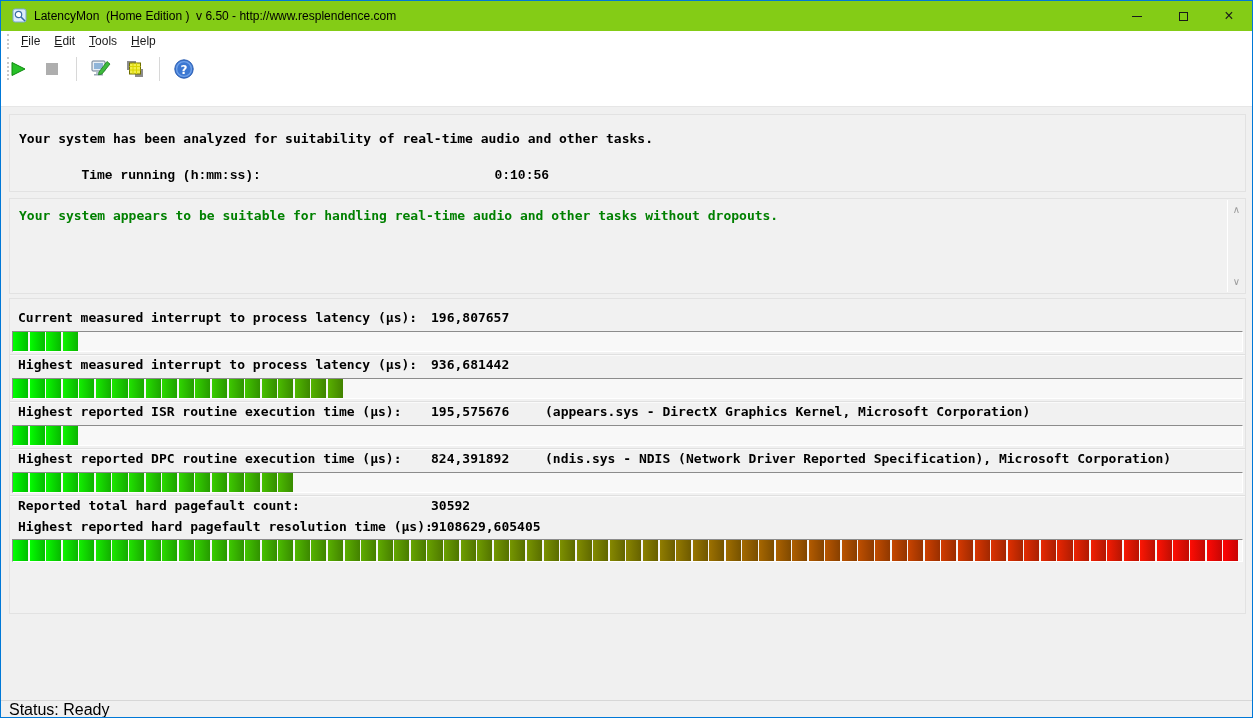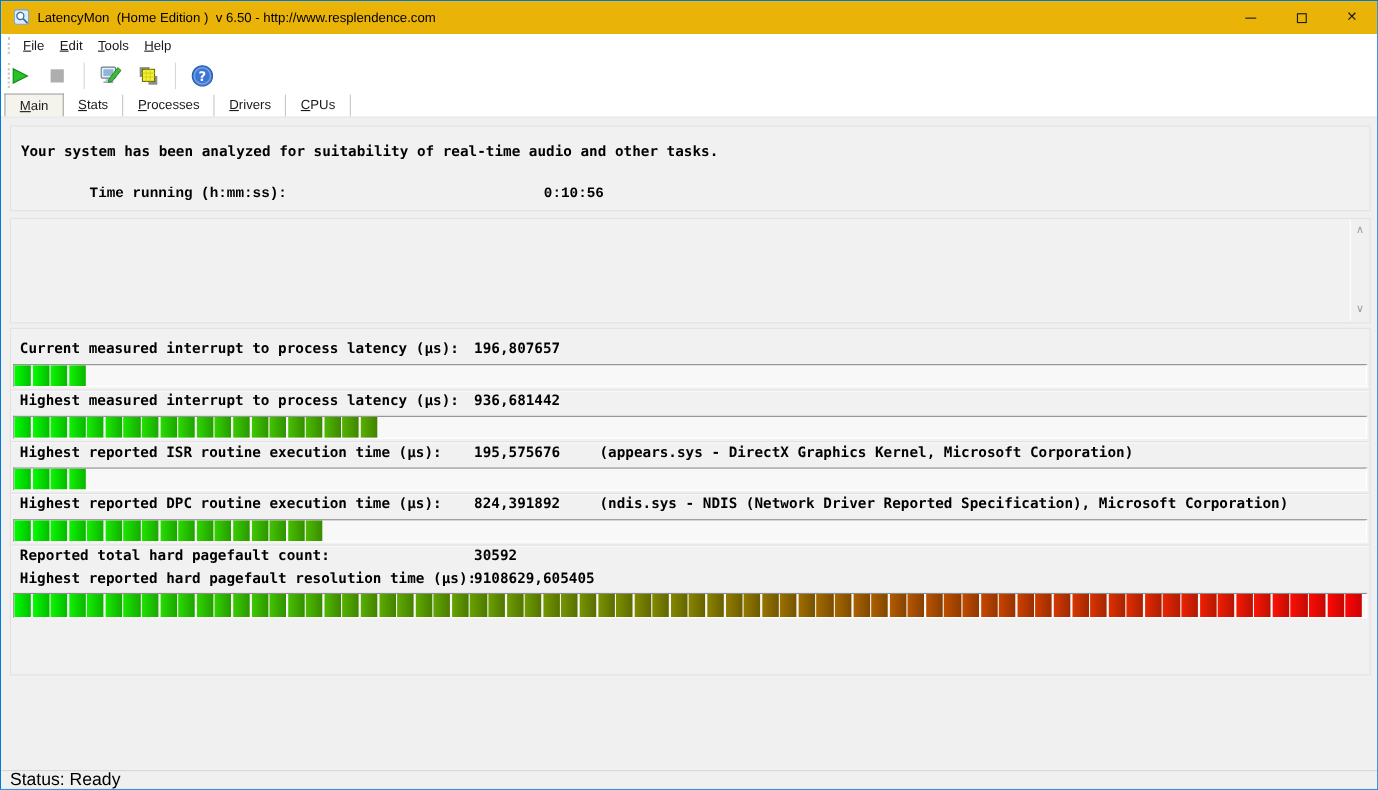--- a/index.html
+++ b/index.html
@@ -1,21 +1,21 @@
 <!DOCTYPE html>
 <html><head>
 <meta charset="utf-8">
 <style>
   * { margin:0; padding:0; box-sizing:border-box; }
   html,body { width:1253px; height:718px; }
   body { font-family:"Liberation Sans", sans-serif; background:#ffffff; }
   #window { position:relative; width:1253px; height:718px; border:1px solid #0078d7; background:#ffffff; overflow:hidden; }
 
   
-  #titlebar { position:absolute; left:0; top:0; width:100%; height:30px; background:#eab308; }
+  #titlebar { position:absolute; left:0; top:0; width:100%; height:30px; background:#84cc16; }
   #app-icon { position:absolute; left:11px; top:7px; width:16px; height:16px; }
   #title-text { position:absolute; left:33px; top:0; line-height:30px; font-size:12px; color:#000; white-space:pre; }
   #win-controls { position:absolute; right:0; top:0; height:30px; display:flex; }
   .win-btn { width:46px; height:30px; display:flex; align-items:center; justify-content:center; font-size:15px; color:#1a1a1a; cursor:default; }
   .glyph-min { width:10px; height:1px; background:#1a1a1a; }
   .glyph-max { width:9px; height:9px; border:1px solid #1a1a1a; }
   .glyph-close { font-size:16px; line-height:16px; }
 
   
   #menubar { position:absolute; left:0; top:30px; width:100%; height:21px; background:#ffffff; }
@@ -132,38 +132,32 @@
     <div class="tb-sep"></div>
     <div class="tb-btn">
       <svg width="22" height="22" viewBox="0 0 22 22">
         <circle cx="11" cy="11" r="9.2" fill="#3b77d2" stroke="#2a5cb0"></circle>
         <circle cx="11" cy="11" r="7.4" fill="none" stroke="#6fa0e8" stroke-width="1.4"></circle>
         <text x="11" y="15.5" text-anchor="middle" font-family="DejaVu Sans" font-size="12" font-weight="bold" fill="#ffffff">?</text>
       </svg>
     </div>
   </div>
 
-  <div id="tabstrip">
-      <div class="tab selected"><u>M</u>ain</div>
-      <div class="tab"><u>S</u>tats</div>
-      <div class="tab"><u>P</u>rocesses</div>
-      <div class="tab"><u>D</u>rivers</div>
-      <div class="tab"><u>C</u>PUs</div>
-    </div>
 
   <div id="content">
 
     <div class="panel" id="panel-summary">
       <div class="mono s-line1">Your system has been analyzed for suitability of real-time audio and other tasks.</div>
       <div class="mono s-line2">
         <span class="lbl-col">Time running (h:mm:ss):</span><span>0:10:56</span>
       </div>
     </div>
 
     <div class="panel" id="panel-verdict">
+      <div class="mono" id="verdict-text" style="color: rgb(0, 128, 0);">Your system appears to be suitable for handling real-time audio and other tasks without dropouts.</div>
       <div id="v-scrollbar">
         <div class="sb-btn sb-up">∧</div>
         <div class="sb-btn sb-down">∨</div>
       </div>
     </div>
 
     <div class="panel" id="panel-measure">
         <div class="m-labelrow mono" style="top: 11px;"><span class="lbl-col">Current measured interrupt to process latency (µs):</span><span class="m-value">196,807657</span></div>
         <div class="m-bar" style="top: 32px;">
           <div class="m-track">

